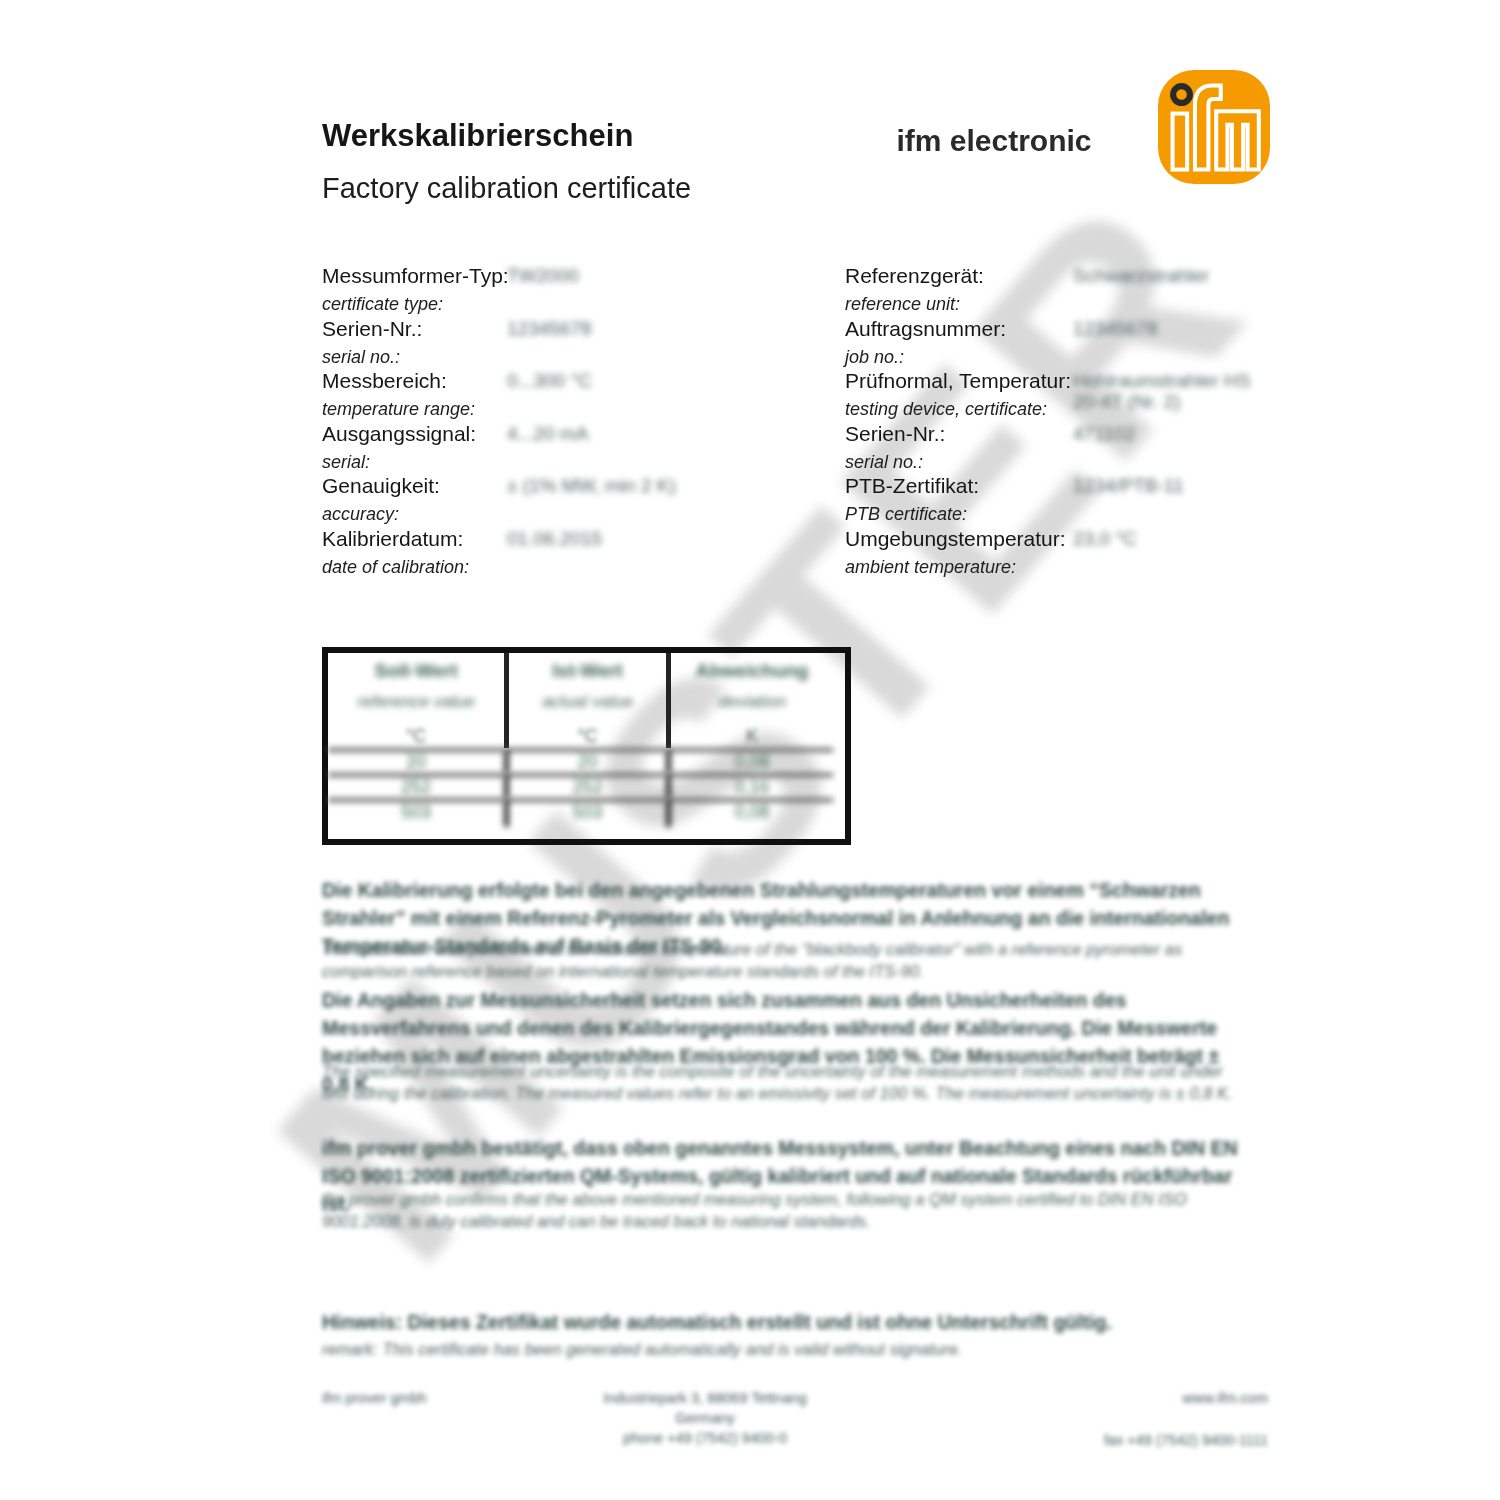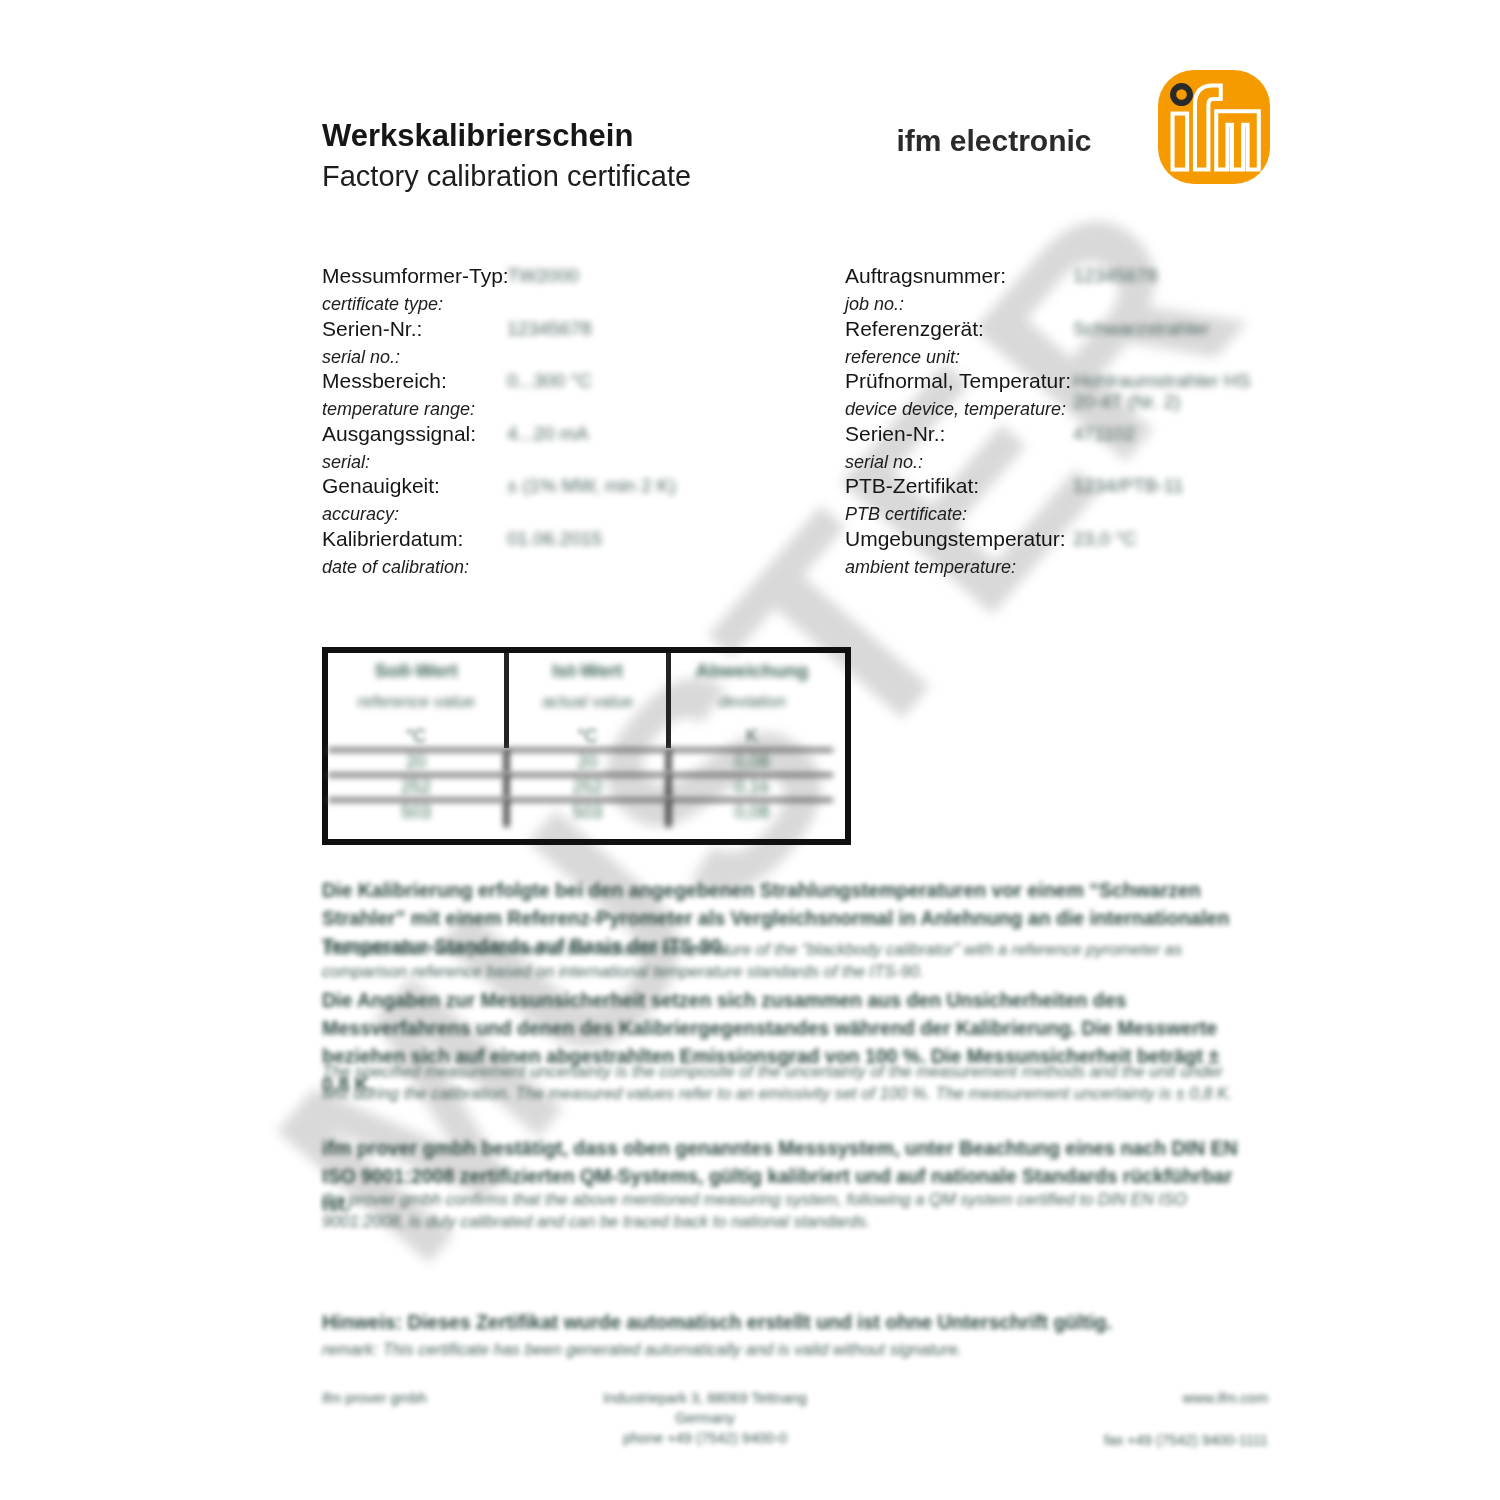--- a/index.html
+++ b/index.html
@@ -6,21 +6,21 @@
   #page{position:relative;width:1324px;height:1500px;background:#ffffff;overflow:hidden;
         font-family:"Liberation Sans",sans-serif;color:#1b1b1b;}
   .abs{position:absolute;}
   .z1{z-index:2;}
   
   #watermark{left:90px;top:560px;width:1340px;text-align:center;font-size:292px;font-weight:bold;
              color:#d9d9d9;letter-spacing:8px;transform:rotate(-49deg);filter:blur(6px);
              z-index:1;white-space:nowrap;}
   
   #title-de{left:322px;top:118px;font-size:31px;font-weight:bold;color:#161616;}
-  #title-en{left:322px;top:160px;font-size:29px;color:#1d1d1d;}
+  #title-en{left:322px;top:172px;font-size:29px;color:#1d1d1d;}
   #brand-text{left:840px;top:124px;width:308px;text-align:center;font-size:30px;font-weight:bold;color:#2a2a2a;}
   #logo{left:1158px;top:70px;width:112px;height:114px;background:#F59B00;border-radius:36px;}
   
   .fcol{top:264px;z-index:2;}
   #fcol-left{left:322px;width:505px;}
   #fcol-right{left:845px;width:440px;}
   .frow{position:relative;height:52.5px;}
   .flabel{font-size:21px;font-weight:normal;color:#161616;white-space:nowrap;}
   .fen{position:absolute;left:0;top:30px;font-size:18px;font-style:italic;color:#202020;white-space:nowrap;}
   .fvalue{position:absolute;top:1px;font-size:19px;color:#4d6762;filter:blur(3.4px);white-space:nowrap;}
@@ -97,33 +97,33 @@
     </div>
     <div class="frow">
       <span class="flabel">Kalibrierdatum:</span>
       <span class="fvalue">01.06.2015</span>
       <span class="fen">date of calibration:</span>
     </div>
   </div>
 
   <div id="fcol-right" class="abs fcol">
     <div class="frow">
+      <span class="flabel">Referenzgerät:</span>
+      <span class="fvalue">Schwarzstrahler</span>
+      <span class="fen">reference unit:</span>
+    </div>
+    <div class="frow">
       <span class="flabel">Auftragsnummer:</span>
       <span class="fvalue">12345678</span>
       <span class="fen">job no.:</span>
     </div>
     <div class="frow">
-      <span class="flabel">Referenzgerät:</span>
-      <span class="fvalue">Schwarzstrahler</span>
-      <span class="fen">reference unit:</span>
-    </div>
-    <div class="frow">
       <span class="flabel">Prüfnormal, Temperatur:</span>
       <span class="fvalue wrap">Hohlraumstrahler HS 20-4T (Nr. 2)</span>
-      <span class="fen">device device, temperature:</span>
+      <span class="fen">testing device, certificate:</span>
     </div>
     <div class="frow">
       <span class="flabel">Serien-Nr.:</span>
       <span class="fvalue">471102</span>
       <span class="fen">serial no.:</span>
     </div>
     <div class="frow">
       <span class="flabel">PTB-Zertifikat:</span>
       <span class="fvalue">1234/PTB-11</span>
       <span class="fen">PTB certificate:</span>

